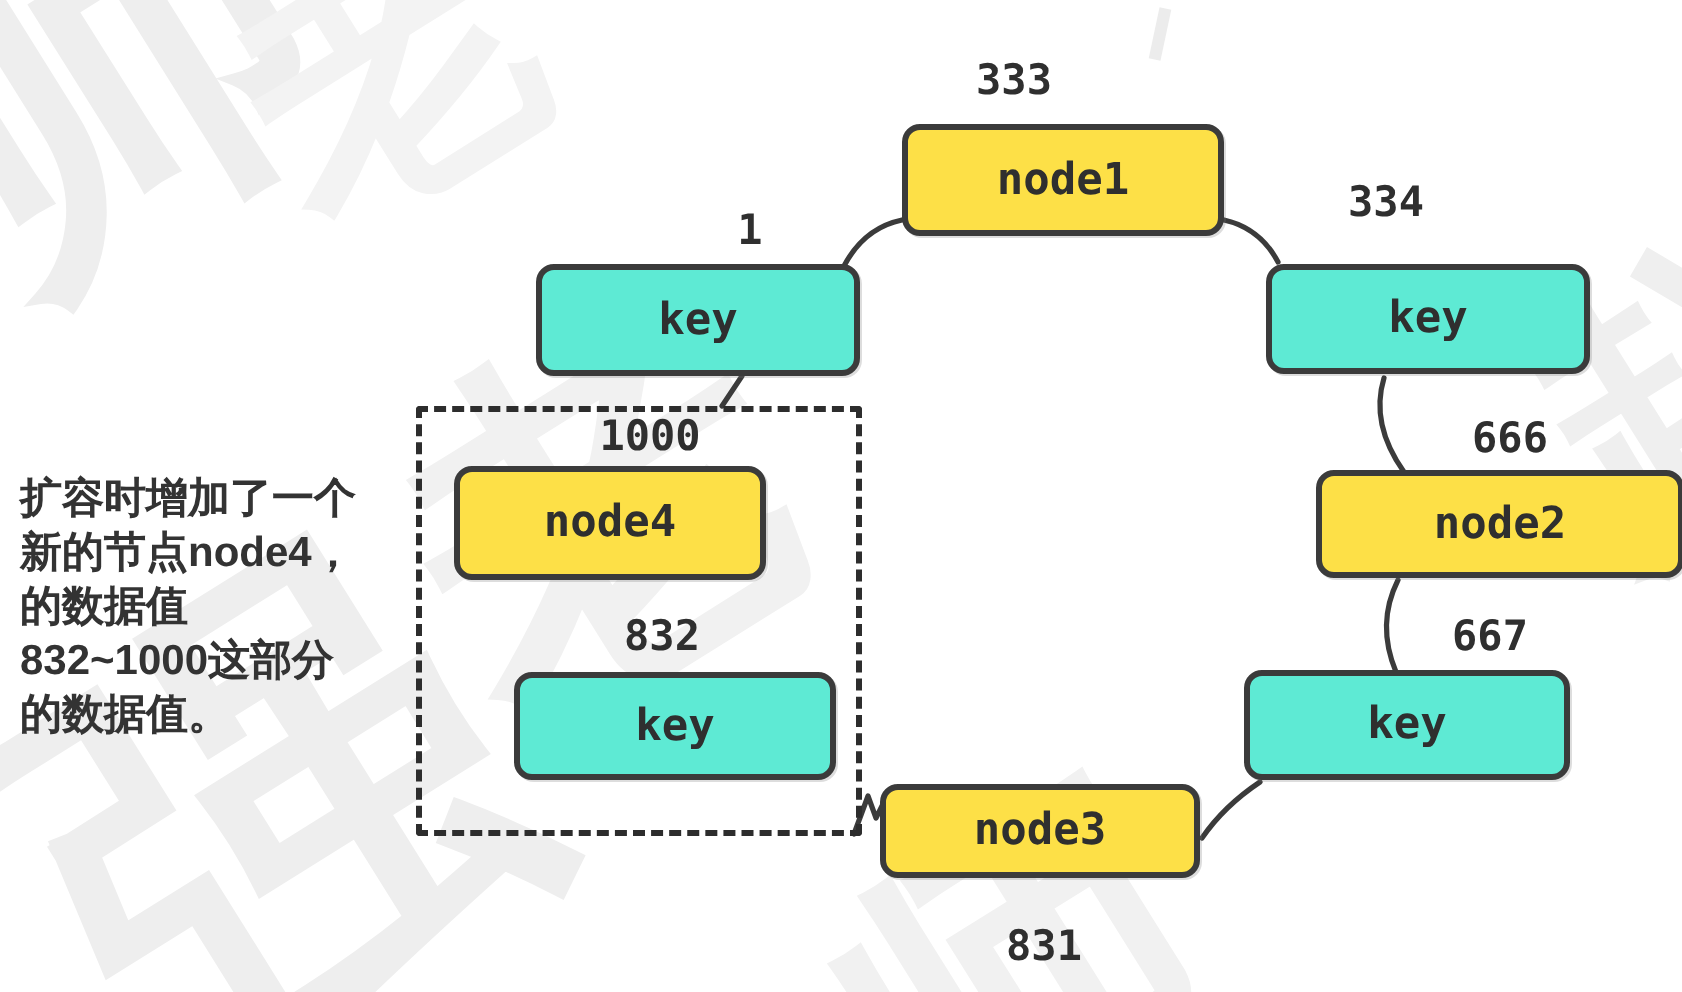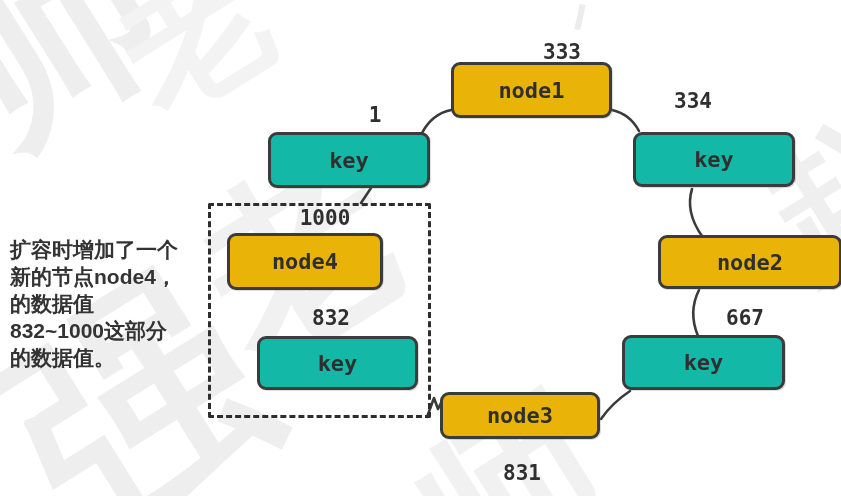--- a/index.html
+++ b/index.html
@@ -53,22 +53,22 @@
     border-radius: 9px;
     display: flex;
     align-items: center;
     justify-content: center;
     font-family: "DejaVu Sans Mono", monospace;
     font-weight: bold;
     font-size: 22px;
     color: #2f2f2f;
     box-shadow: 1px 1px 0 rgba(120,120,120,0.25);
   }
-  .box.node { background: #eab308; }
-  .box.key  { background: #14b8a6; }
+  .box.node { background: #fde047; }
+  .box.key  { background: #5eead4; }
 
   .b-node1  { left: 451px; top:  62px; width: 161px; height: 56px; }
   .b-key1   { left: 268px; top: 132px; width: 162px; height: 56px; }
   .b-key334 { left: 633px; top: 132px; width: 162px; height: 55px; }
   .b-node2  { left: 658px; top: 235px; width: 184px; height: 54px; }
   .b-key667 { left: 622px; top: 335px; width: 163px; height: 55px; }
   .b-node3  { left: 440px; top: 392px; width: 160px; height: 47px; }
   .b-node4  { left: 227px; top: 233px; width: 156px; height: 57px; }
   .b-key832 { left: 257px; top: 336px; width: 161px; height: 54px; }
 
@@ -76,21 +76,21 @@
   .num {
     position: absolute;
     z-index: 2;
     width: 70px;
     text-align: center;
     font-family: "DejaVu Sans Mono", monospace;
     font-weight: bold;
     font-size: 21px;
     color: #2f2f2f;
   }
-  .n333  { left: 527px; top:  28px; margin-top: 12px; }
+  .n333  { left: 472px; top:  28px; }
   .n1    { left: 340px; top: 103px; }
   .n334  { left: 658px; top:  89px; }
   .n666  { left: 720px; top: 207px; }
   .n667  { left: 710px; top: 306px; }
   .n831  { left: 487px; top: 461px; }
   .n1000 { left: 290px; top: 206px; }
   .n832  { left: 296px; top: 306px; }
 
   
   .scope {
@@ -146,20 +146,21 @@
     <span>扩容时增加了一个</span>
     <span>新的节点node4，</span>
     <span>的数据值</span>
     <span>832~1000这部分</span>
     <span>的数据值。</span>
   </div>
 
   <div class="num n333">333</div>
   <div class="num n1">1</div>
   <div class="num n334">334</div>
+  <div class="num n666">666</div>
   <div class="num n667">667</div>
   <div class="num n831">831</div>
   <div class="num n1000">1000</div>
   <div class="num n832">832</div>
 
   <div class="box node b-node1">node1</div>
   <div class="box key  b-key1">key</div>
   <div class="box key  b-key334">key</div>
   <div class="box node b-node2">node2</div>
   <div class="box key  b-key667">key</div>

